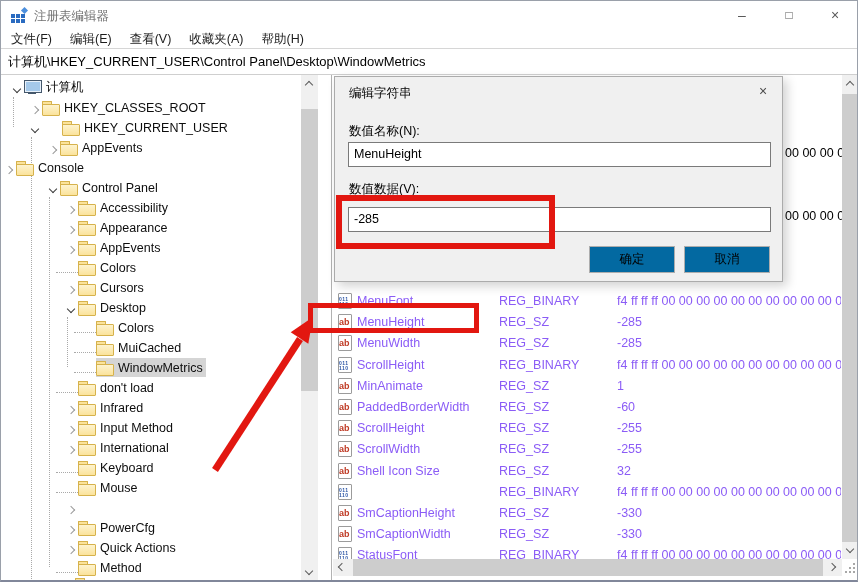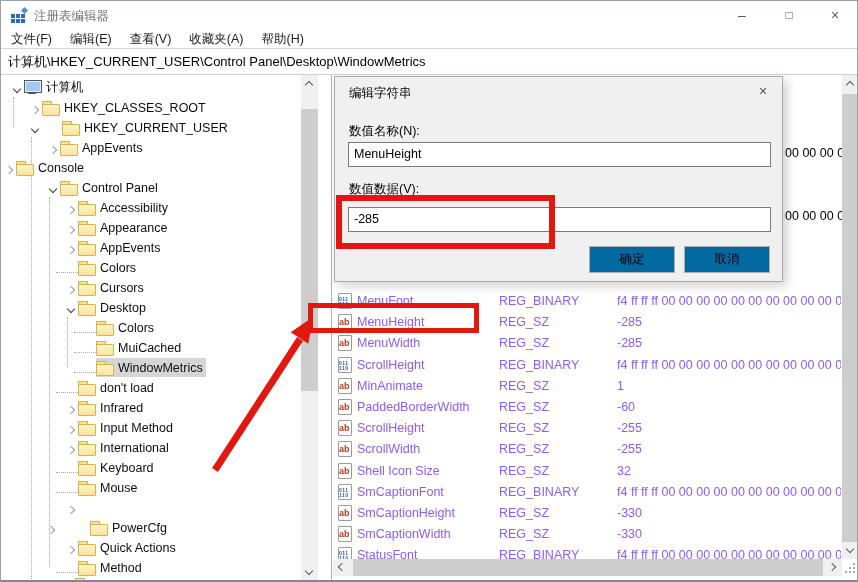--- a/index.html
+++ b/index.html
@@ -281,21 +281,21 @@
         <div class="trow" style="top: 402px; padding-left: 62px;">
     <span class="chev none"></span>
     <span class="tsel">
       <span class="ticon folder"></span>
       <span class="tlabel">Mouse</span>
     </span>
   </div>
         <div class="trow" style="top: 422px; padding-left: 62px;">
     <span class="chev collapsed"></span>
   </div>
-        <div class="trow" style="top: 442px; padding-left: 42px; gap: 32px;">
+        <div class="trow" style="top: 442px; padding-left: 62px;">
     <span class="chev collapsed"></span>
     <span class="tsel">
       <span class="ticon folder"></span>
       <span class="tlabel">PowerCfg</span>
     </span>
   </div>
         <div class="trow" style="top: 462px; padding-left: 62px;">
     <span class="chev collapsed"></span>
     <span class="tsel">
       <span class="ticon folder"></span>
@@ -379,21 +379,20 @@
     <span class="licon string">ab</span>
     <span class="lname">Shell Icon Size</span>
     <span class="ltype">REG_SZ</span>
     <span class="ldata">32</span>
   </div>
         <div class="lrow" style="top: 406.8px;">
     <span class="licon binary">
             <i>011</i>
             <i>110</i>
           </span>
-    <span class="lname">SmCaptionFont</span>
     <span class="ltype">REG_BINARY</span>
     <span class="ldata">f4 ff ff ff 00 00 00 00 00 00 00 00 00 00 00</span>
   </div>
         <div class="lrow" style="top: 428px;">
     <span class="licon string">ab</span>
     <span class="lname">SmCaptionHeight</span>
     <span class="ltype">REG_SZ</span>
     <span class="ldata">-330</span>
   </div>
         <div class="lrow" style="top: 449.2px;">

